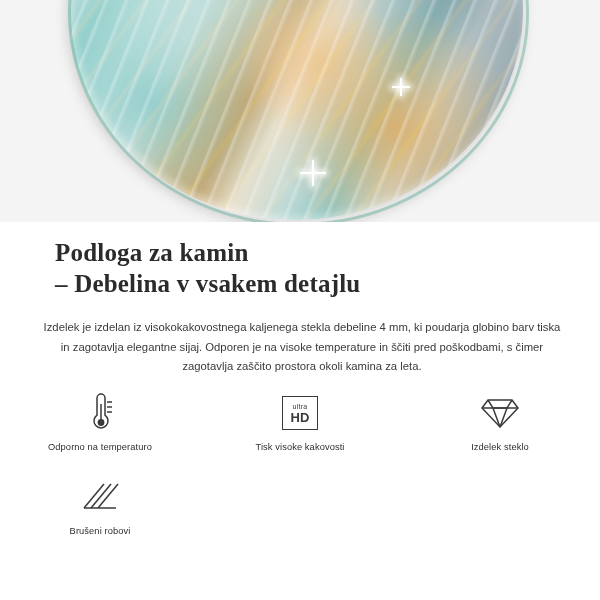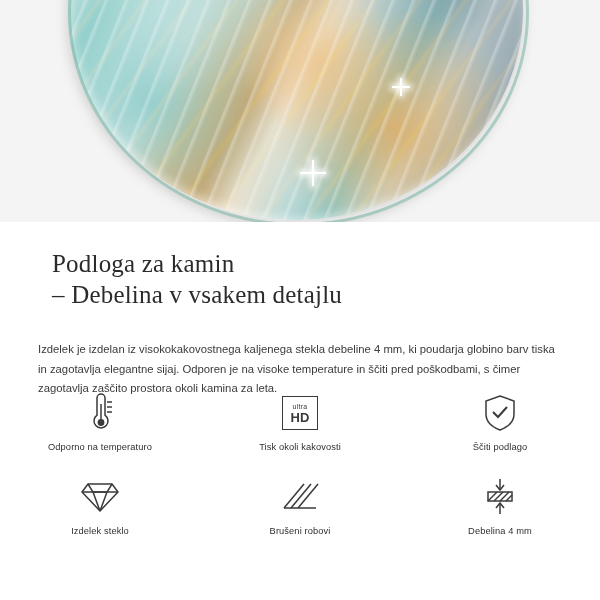--- a/index.html
+++ b/index.html
@@ -121,39 +121,39 @@
   .sparkle.s2::after  { left: 0; top: 8px; width: 18px; height: 1.5px; }
 
   
   .content {
     position: absolute;
     left: 0;
     top: 222px;
     width: 600px;
   }
   .headline {
-    margin: 12px;
-    padding: 14px 38px 0 40px;
+    margin: 1px;
+    padding: 14px 38px 0 54px;
     font-family: "Liberation Serif", serif;
-    font-weight: 400;
+    font-weight: 700;
     font-size: 25px;
     line-height: 31px;
     color: #2b2b2b;
     letter-spacing: .2px;
   }
   .headline .line2 { display: block; }
 
   .body-copy {
     margin: 0;
     padding: 18px 34px 0 38px;
     font-size: 11.3px;
     line-height: 19.5px;
     color: #3a3a3a;
     max-width: 560px;
-    text-align: left;
+    text-align: center;
   }
 
   
   .features {
     position: absolute;
     left: 0;
     top: 392px;
     width: 600px;
     display: grid;
     grid-template-columns: repeat(3, 1fr);
@@ -243,32 +243,23 @@
       <div class="feature-label">Odporno na temperaturo</div>
     </div>
 
     <div class="feature">
       <div class="feature-icon">
         <div class="ultrahd">
           <span class="u-small">ultra</span>
           <span class="u-big">HD</span>
         </div>
       </div>
-      <div class="feature-label">Tisk okoli kakovosti</div>
-    </div>
-
-    <div class="feature">
-      <div class="feature-icon">
-        <svg width="36" height="40" viewBox="0 0 36 40" fill="none" stroke="#3a3a3a" stroke-width="1.5">
-          <path d="M18 3 L32 8 v13c0 8-6 13-14 16C10 34 4 29 4 21V8z"></path>
-          <polyline points="11,19 16,24 25,14" stroke-width="2"></polyline>
-        </svg>
-      </div>
-      <div class="feature-label">Ščiti podlago</div>
-    </div>
+      <div class="feature-label">Tisk visoke kakovosti</div>
+    </div>
+
 
     <div class="feature">
       <div class="feature-icon">
         <svg width="40" height="36" viewBox="0 0 40 36" fill="none" stroke="#3a3a3a" stroke-width="1.5">
           <path d="M8 5 H32 L38 13 L20 32 L2 13 Z"></path>
           <path d="M2 13 H38"></path>
           <path d="M8 5 L13 13 L20 32"></path>
           <path d="M32 5 L27 13 L20 32"></path>
           <path d="M13 13 H27"></path>
         </svg>
@@ -281,31 +272,15 @@
         <svg width="40" height="34" viewBox="0 0 40 34" fill="none" stroke="#3a3a3a" stroke-width="1.5">
           <path d="M4 28 L24 4"></path>
           <path d="M11 28 L31 4"></path>
           <path d="M18 28 L38 4"></path>
           <path d="M4 28 H36"></path>
         </svg>
       </div>
       <div class="feature-label">Brušeni robovi</div>
     </div>
 
-    <div class="feature">
-      <div class="feature-icon">
-        <svg width="40" height="40" viewBox="0 0 40 40" fill="none" stroke="#3a3a3a" stroke-width="1.5">
-          <line x1="20" y1="2" x2="20" y2="12"></line>
-          <polyline points="16,8 20,13 24,8" fill="none"></polyline>
-          <rect x="8" y="15" width="24" height="9"></rect>
-          <line x1="8" y1="24" x2="17" y2="15"></line>
-          <line x1="14" y1="24" x2="23" y2="15"></line>
-          <line x1="20" y1="24" x2="29" y2="15"></line>
-          <line x1="26" y1="24" x2="32" y2="18"></line>
-          <line x1="20" y1="37" x2="20" y2="27"></line>
-          <polyline points="16,31 20,26 24,31" fill="none"></polyline>
-        </svg>
-      </div>
-      <div class="feature-label">Debelina 4 mm</div>
-    </div>
 
   </div>
 </div>
 
 </body></html>

